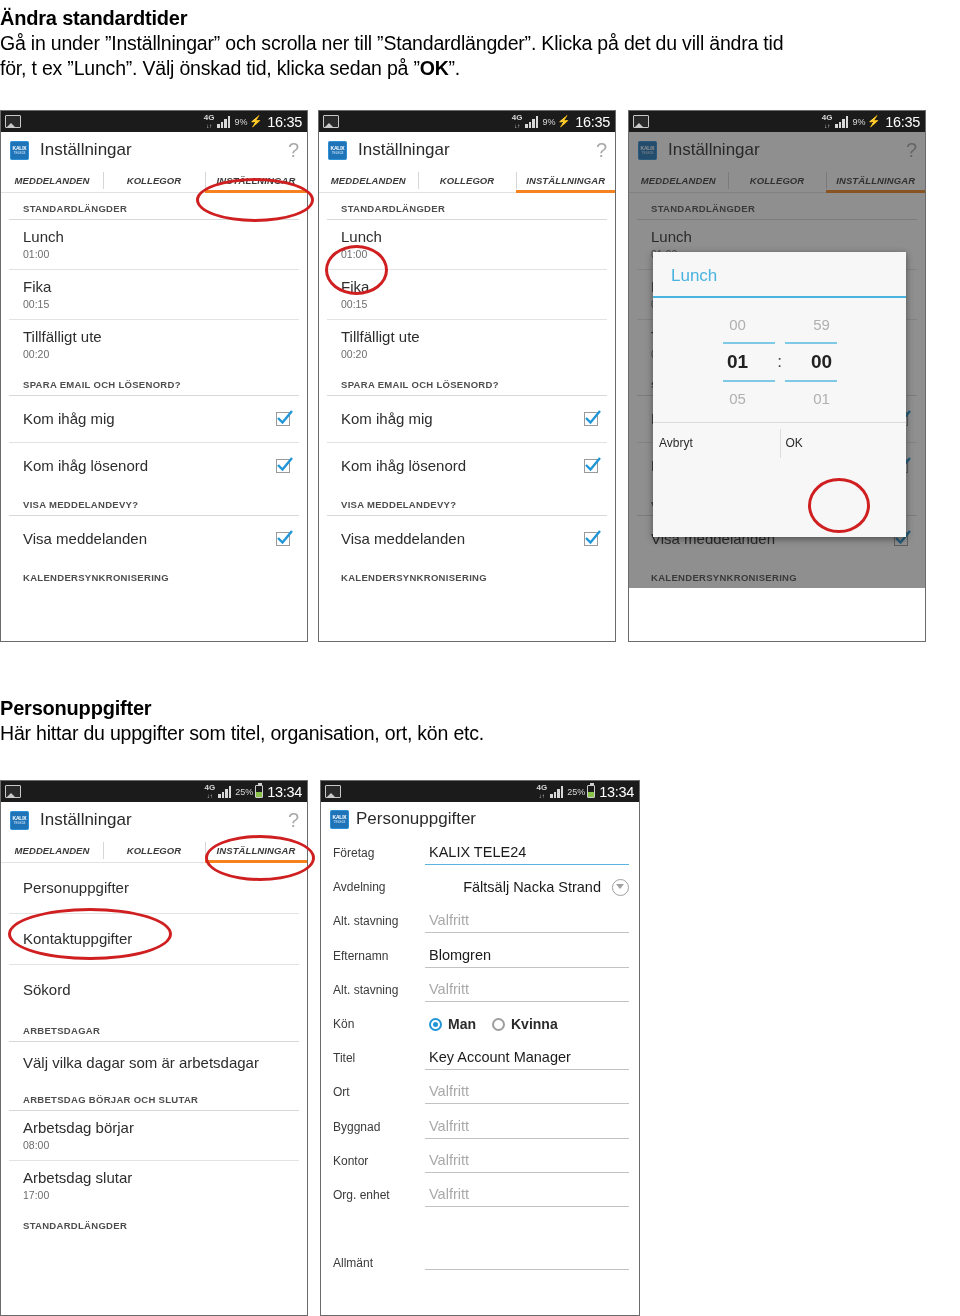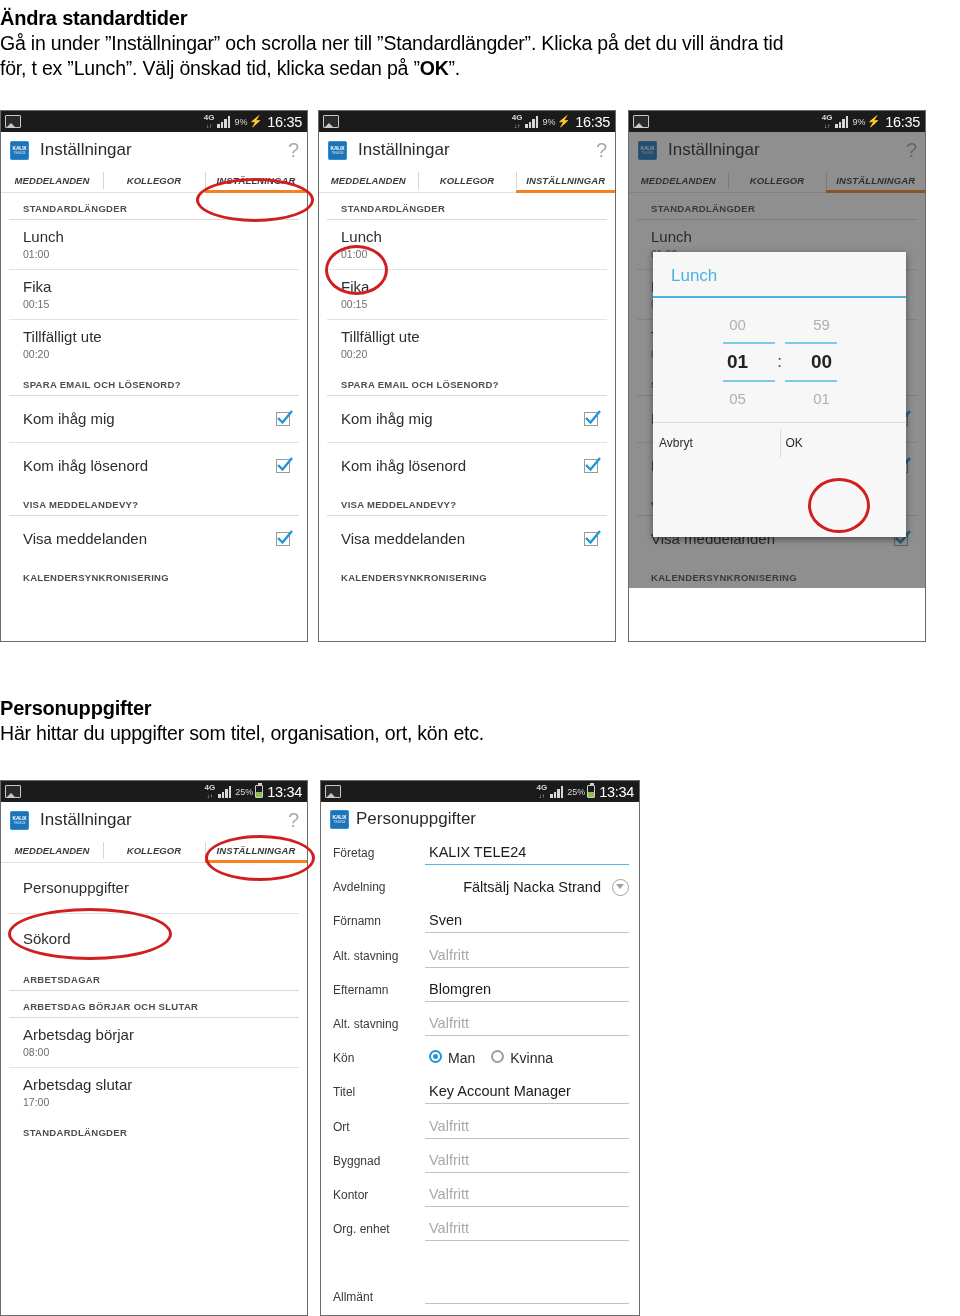--- a/index.html
+++ b/index.html
@@ -259,21 +259,21 @@
     position: relative;
     box-sizing: border-box;
   }
   .dd-icon::after {
     content:""; position:absolute; left: 3.3px; top: 4.3px;
     width: 0; height: 0;
     border-left: 4px solid transparent;
     border-right: 4px solid transparent;
     border-top: 5px solid #a0a0a0;
   }
-  .radio-group { display:flex; align-items:flex-start; flex:1; padding-left: 4px; }
+  .radio-group { display:flex; align-items:center; flex:1; padding-left: 4px; font-weight: bold; }
   .radio { width: 13px; height: 13px; border-radius: 50%; border: 2px solid #9d9d9d; box-sizing: border-box; position: relative; }
   .radio.on { border-color: #2196d6; }
   .radio.on::after {
     content:""; position:absolute; left:2px; top:2px;
     width:5px; height:5px; border-radius:50%; background:#2196d6;
   }
   .radio-lbl { font-size: 14px; color: #2b2b2b; margin: 0 16px 0 6px; }
   .allm-row { display:flex; align-items:flex-end; padding: 0 10px 0 12px; height: 58px; box-sizing:border-box; }
   .allm-field { flex:1; border-bottom: 1px solid #c2c2c2; height: 40px; }
 </style>
@@ -618,26 +618,32 @@
       <span>INSTÄLLNINGAR</span>
     </div>
     <div class="tabs-bottomline"></div>
     <div class="tab-underline" style="left:66.6%; right:0;"></div>
   </div>
 
 
   <div class="row" style="padding-top:16px;padding-bottom:16px;">
     <div class="row-title">Personuppgifter</div>
   </div>
+  <div class="row" style="padding-top:16px;padding-bottom:16px;">
+    <div class="row-title">Kontaktuppgifter</div>
+  </div>
   <div class="row noline" style="padding-top:16px;padding-bottom:16px;">
     <div class="row-title">Sökord</div>
   </div>
 
   <div class="section-hdr">ARBETSDAGAR</div>
 
+  <div class="row noline" style="padding-top:12px;padding-bottom:12px;">
+    <div class="row-title">Välj vilka dagar som är arbetsdagar</div>
+  </div>
 
   <div class="section-hdr">ARBETSDAG BÖRJAR OCH SLUTAR</div>
 
   <div class="row">
     <div class="row-title">Arbetsdag börjar</div>
     <div class="row-sub">08:00</div>
   </div>
   <div class="row noline">
     <div class="row-title">Arbetsdag slutar</div>
     <div class="row-sub">17:00</div>
@@ -679,24 +685,20 @@
     <span class="form-label">Företag</span>
     <span class="form-field accent">KALIX TELE24</span>
   </div>
 
   <div class="form-row">
     <span class="form-label">Avdelning</span>
     <span class="form-field noline right">Fältsälj Nacka Strand</span>
     <span class="dd-icon"></span>
   </div>
 
-  <div class="form-row">
-    <span class="form-label">Förnamn</span>
-    <span class="form-field">Sven</span>
-  </div>
 
   <div class="form-row">
     <span class="form-label">Alt. stavning</span>
     <span class="form-field placeholder">Valfritt</span>
   </div>
 
   <div class="form-row">
     <span class="form-label">Efternamn</span>
     <span class="form-field">Blomgren</span>
   </div>

